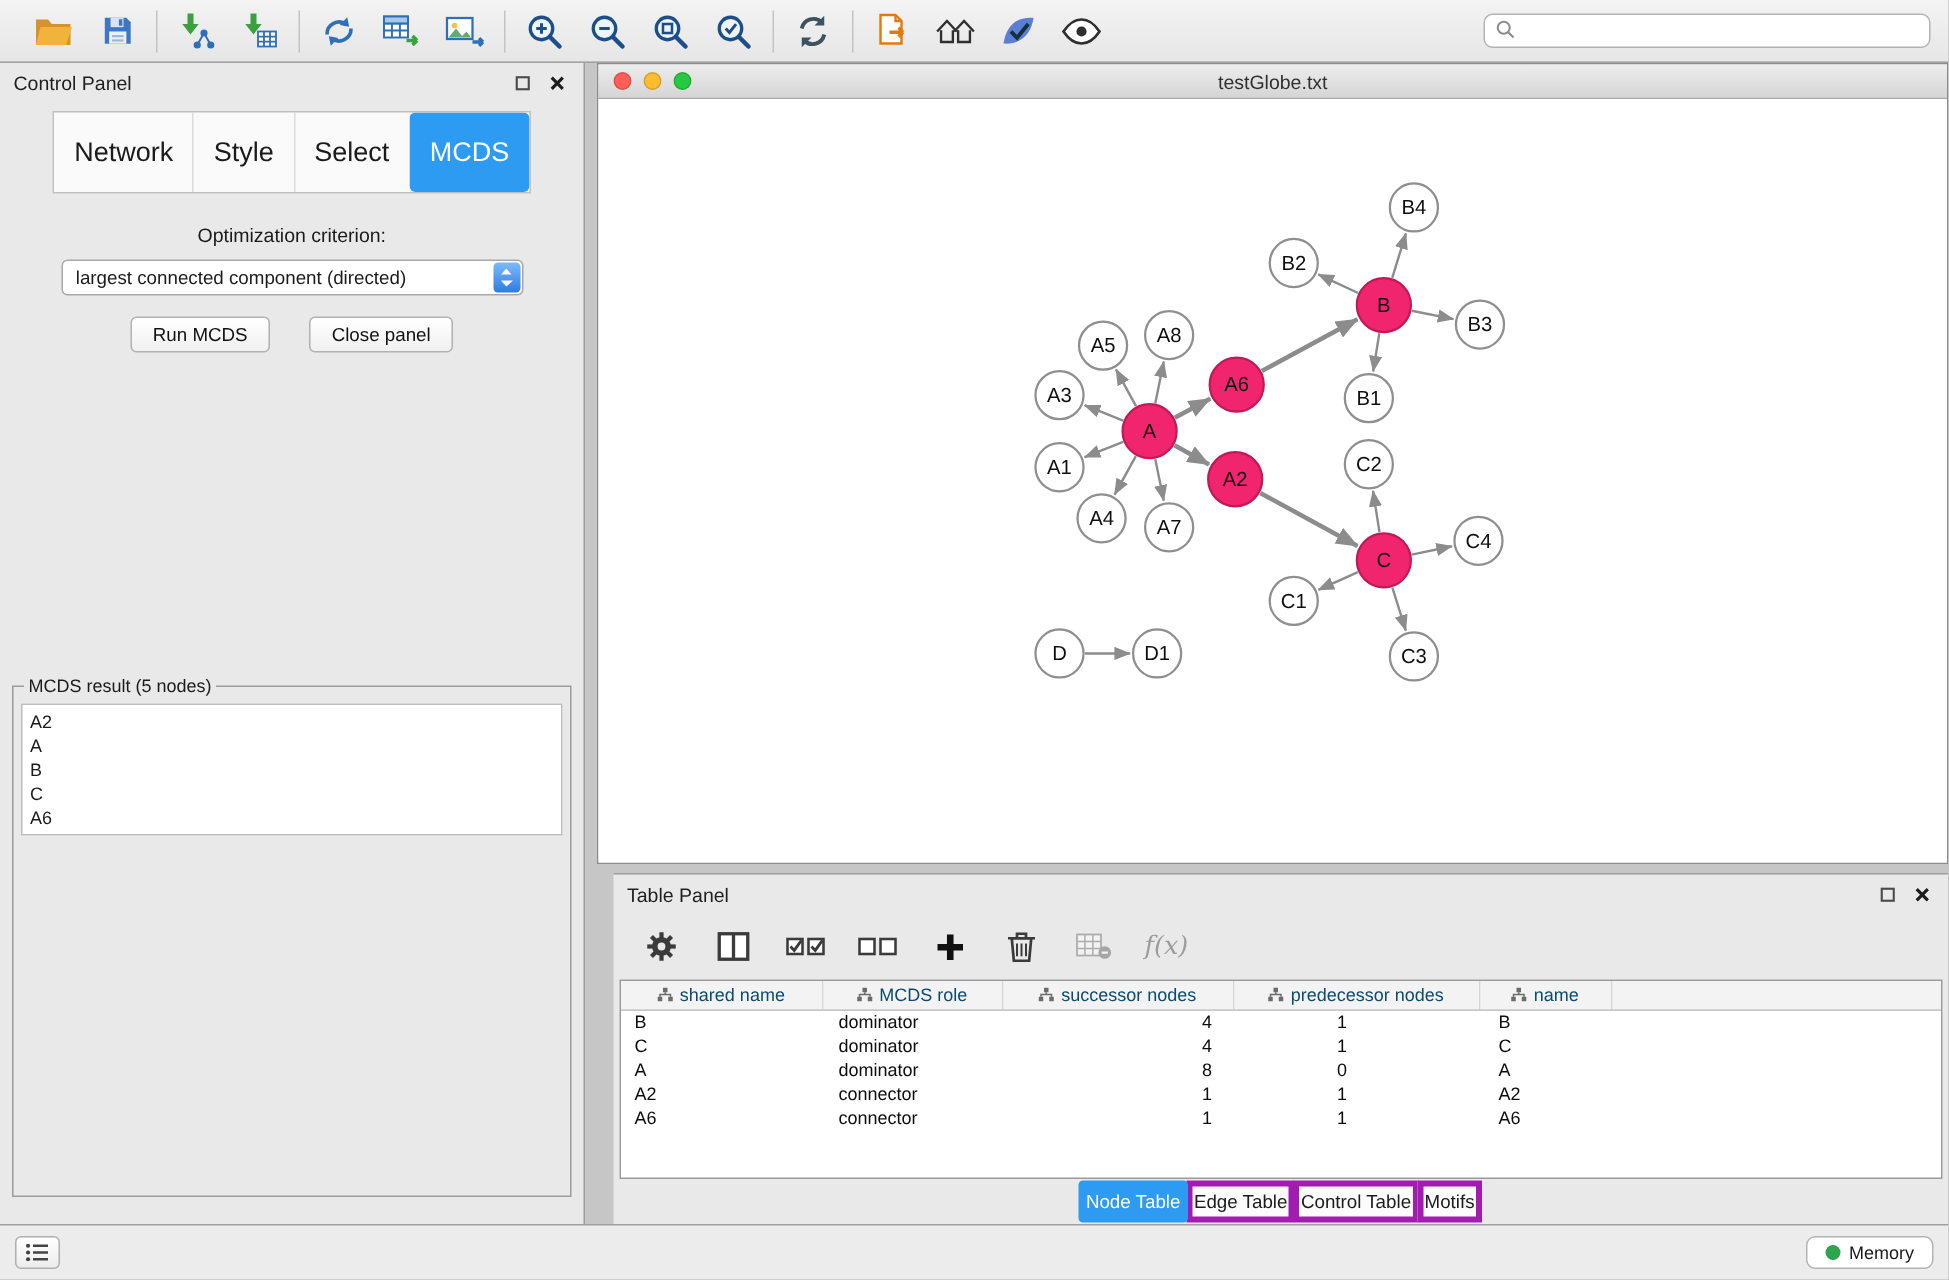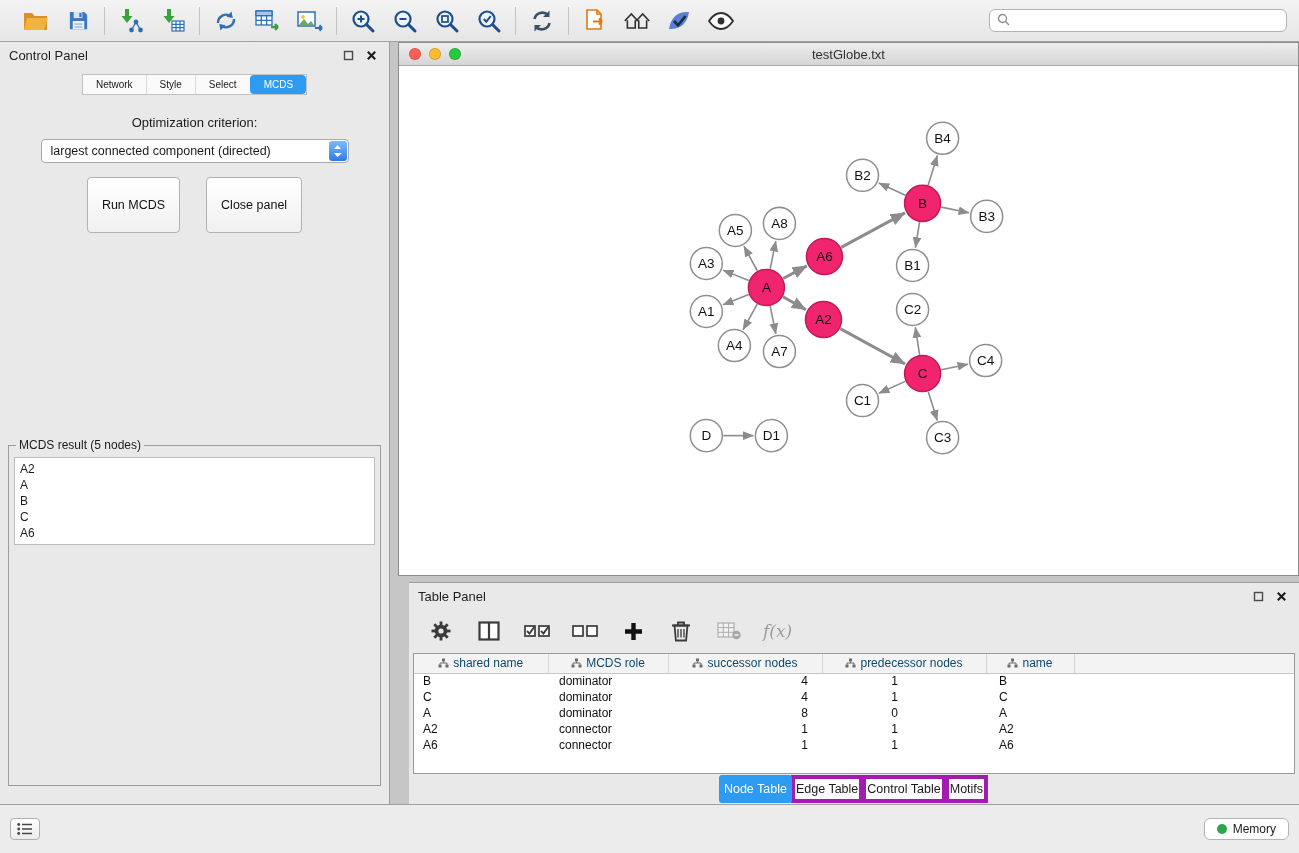--- a/index.html
+++ b/index.html
@@ -26,30 +26,30 @@
   .main { flex:1; display:flex; background:#c6c6c6; overflow:hidden; }
 
   
   .control-panel { width:390px; flex:none; background:#e9e9e9; border-right:1px solid #9d9d9d; display:flex; flex-direction:column; }
   .panel-header { height:26px; flex:none; display:flex; align-items:center; padding:0 9px; font-size:13px; color:#1f1f1f; }
   .panel-header .sp { flex:1; }
   .ph-btn { width:18px; height:18px; display:flex; align-items:center; justify-content:center; margin-left:5px; }
 
   .cp-tabs { display:flex; justify-content:center; margin-top:6px; flex:none; }
   .cp-tabs-inner { display:flex; border:1px solid #c0c0c0; background:#fafafa; align-items:center; }
-  .cp-tab { font-size:10px; padding:4px 13px; border-left:1px solid #dcdcdc; cursor:default; }
+  .cp-tab { font-size:18px; padding:16px 13px; border-left:1px solid #dcdcdc; cursor:default; }
   .cp-tab:first-child { border-left:none; }
   .cp-tab.active { background:#2e9bf3; color:#fff; border-radius:4px; border-left-color:transparent; }
 
   .opt-label { text-align:center; margin-top:20px; font-size:13px; flex:none; }
   .combo { width:308px; height:24px; margin:9px auto 0; background:#fff; border:1px solid #a9a9a9; border-radius:4px; display:flex; align-items:center; font-size:12.5px; padding-left:9px; position:relative; flex:none; }
   .combo-stepper { position:absolute; right:1px; top:1px; bottom:1px; width:18px; border-radius:3px; background:linear-gradient(#7cbafa,#2e7ce2); display:flex; align-items:center; justify-content:center; }
 
   .btn-row { display:flex; justify-content:center; gap:26px; margin-top:14px; flex:none; }
-  .btn { font-size:12.5px; padding:20px 14px; background:linear-gradient(#ffffff,#f0f0f0); border:1px solid #b2b2b2; border-radius:4px; color:#111; cursor:default; }
+  .btn { font-size:12.5px; padding:4px 14px; background:linear-gradient(#ffffff,#f0f0f0); border:1px solid #b2b2b2; border-radius:4px; color:#111; cursor:default; }
 
   .result-box { margin:0 8px 18px; margin-top:auto; height:348px; border:1px solid #9c9c9c; padding:5px; display:flex; flex-direction:column; }
   .result-box legend { font-size:12px; padding:0 3px; margin-left:2px; }
   .result-list { background:#fff; border:1px solid #bdbdbd; flex:1; font-size:12px; padding:3px 5px; overflow:hidden; }
   .result-item { line-height:16px; }
 
   
   .right-col { flex:1; display:flex; flex-direction:column; padding-left:8px; overflow:hidden; }
 
   .net-window { height:534px; flex:none; background:#fff; border:1px solid #8d8d8d; display:flex; flex-direction:column; }
@@ -72,21 +72,21 @@
   td.c-shared { padding-left:9px; }
   td.c-role { padding-left:11px; }
   td.c-succ { text-align:right; padding-right:14px; }
   td.c-pred { text-align:right; padding-right:88px; }
   td.c-name { padding-left:13px; }
   .tbl-tabs { height:30px; flex:none; display:flex; justify-content:center; align-items:center; }
   .tbl-tab { font-size:12.5px; padding:3px 1px; border:4px solid #a21caf; background:#fcfcfc; margin-left:-1px; cursor:default; }
   .tbl-tab.active { background:#2e9bf3; color:#fff; border-color:#2e9bf3; border-radius:3px; z-index:1; }
 
   
-  .statusbar { height:49px; flex:none; background:#ececec; border-top:1px solid #a0a0a0; display:flex; align-items:center; padding:15px 10px; }
+  .statusbar { height:37px; flex:none; background:#ececec; border-top:1px solid #a0a0a0; display:flex; align-items:center; padding:15px 10px; }
   .list-btn { width:30px; height:22px; border:1px solid #b0b0b0; border-radius:4px; background:linear-gradient(#fff,#ececec); display:flex; align-items:center; justify-content:center; }
   .memory-btn { margin-left:auto; height:22px; border:1px solid #b4b4b4; border-radius:6px; background:#fff; display:flex; align-items:center; gap:6px; padding:0 12px; font-size:12px; }
   .mem-dot { width:10px; height:10px; border-radius:50%; }
 
   .fx { font-family:"DejaVu Serif", serif; font-style:italic; color:#9c9c9c; font-size:17px; }
 </style>
 </head>
 <body>
 
 <div class="app">

